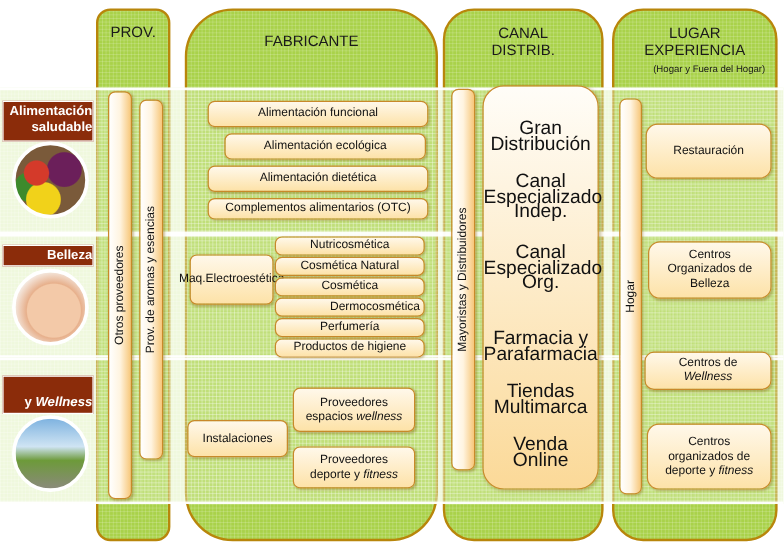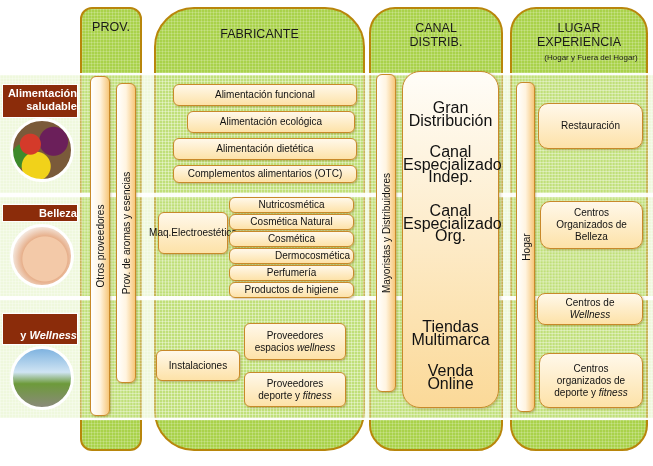--- a/index.html
+++ b/index.html
@@ -144,20 +144,24 @@
   <div class="big-item" style="top:74px;">
     <span>Canal</span><br>
     <span>Especializado</span><br>
     <span>Indep.</span>
   </div>
   <div class="big-item" style="top:133px;">
     <span>Canal</span><br>
     <span>Especializado</span><br>
     <span>Org.</span>
   </div>
+  <div class="big-item" style="top:205px;">
+    <span>Farmacia y</span><br>
+    <span>Parafarmacia</span>
+  </div>
   <div class="big-item" style="top:249px;">
     <span>Tiendas</span><br>
     <span>Multimarca</span>
   </div>
   <div class="big-item" style="top:293px;">
     <span>Venda Online</span>
   </div>
 </div>
 
 <div class="vbar" style="left:516px;top:82px;width:19px;height:330px;">

